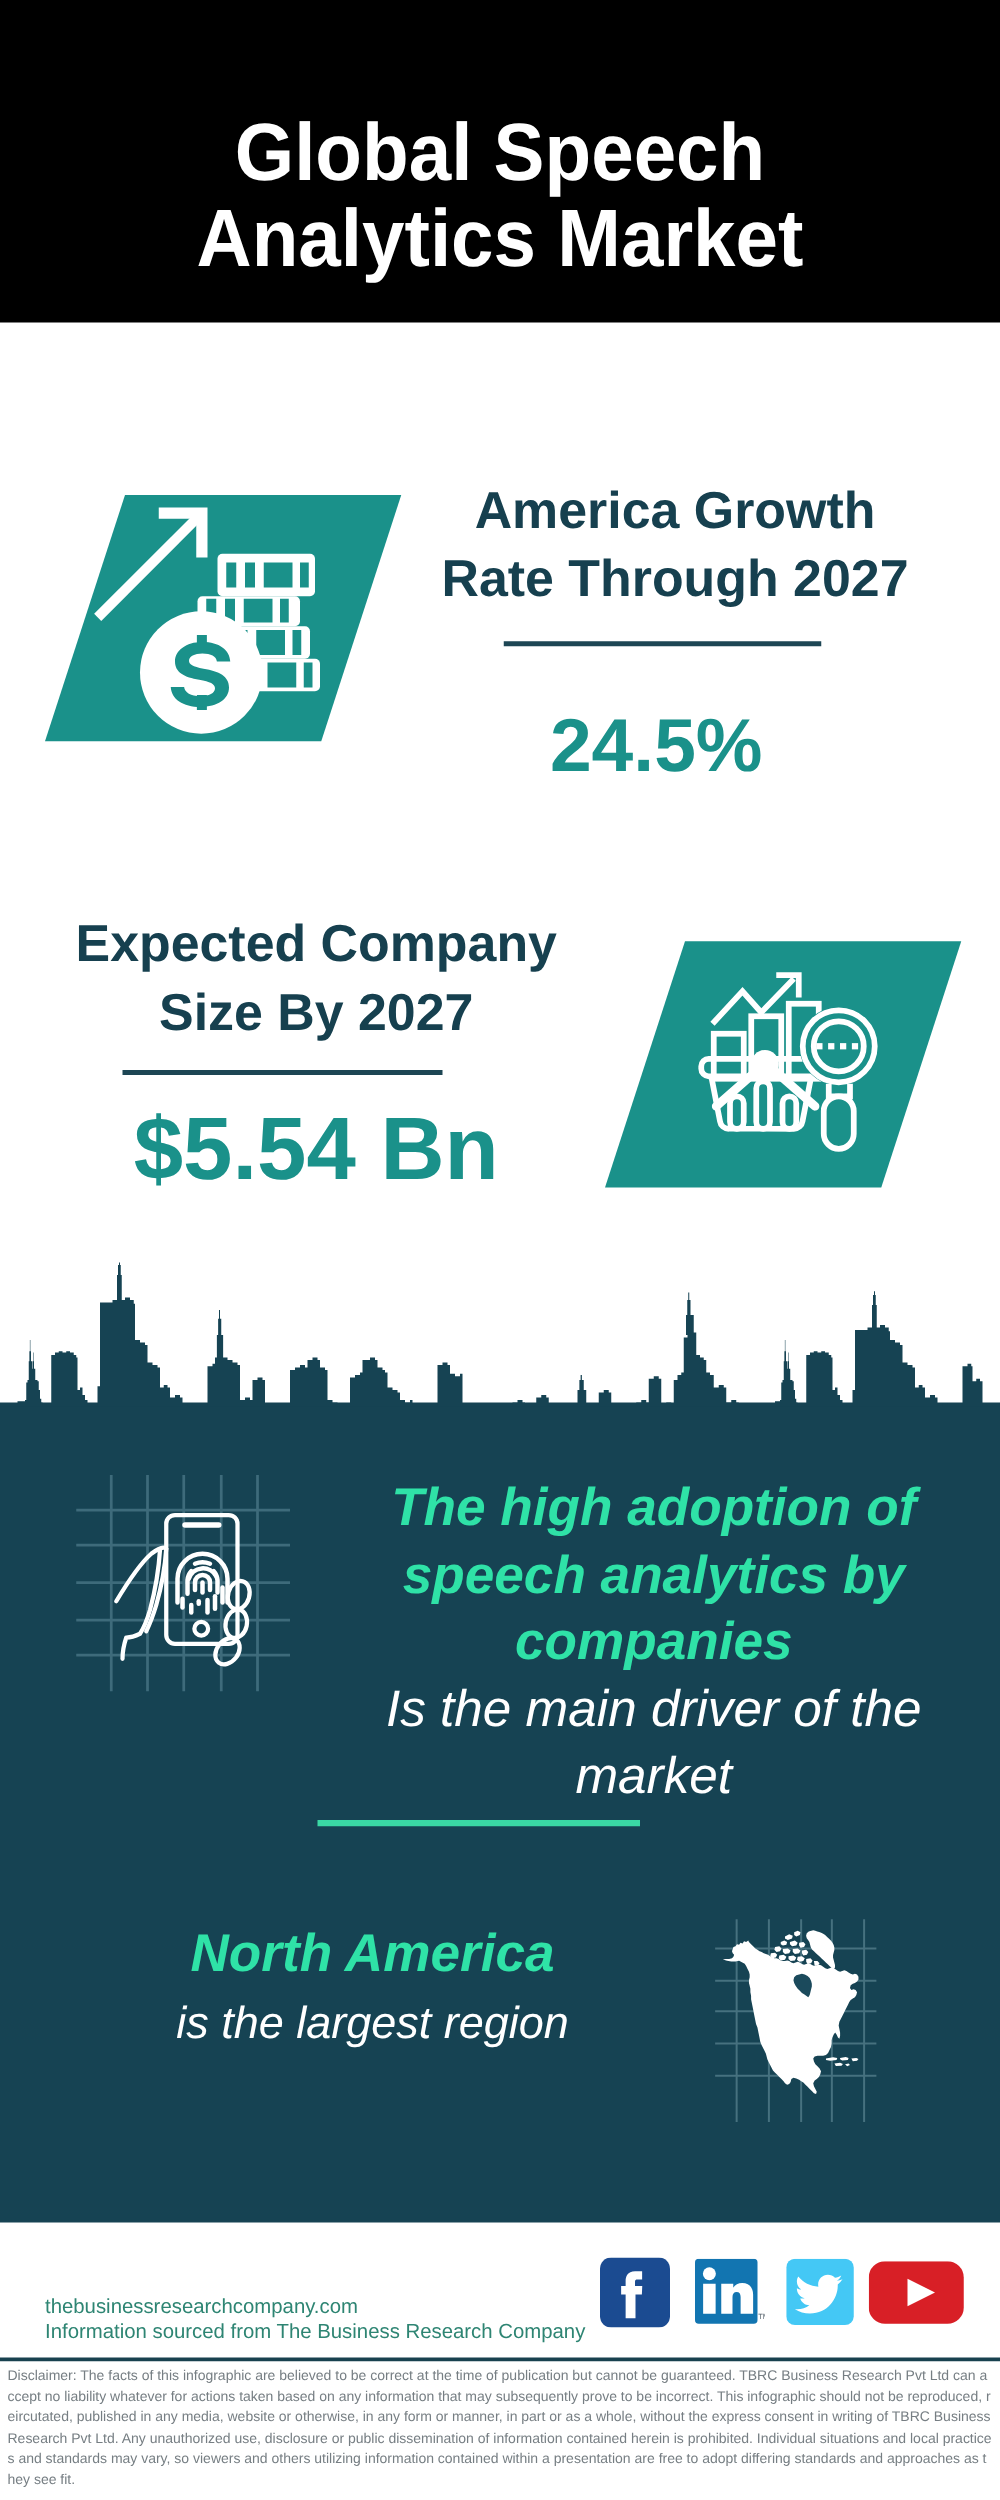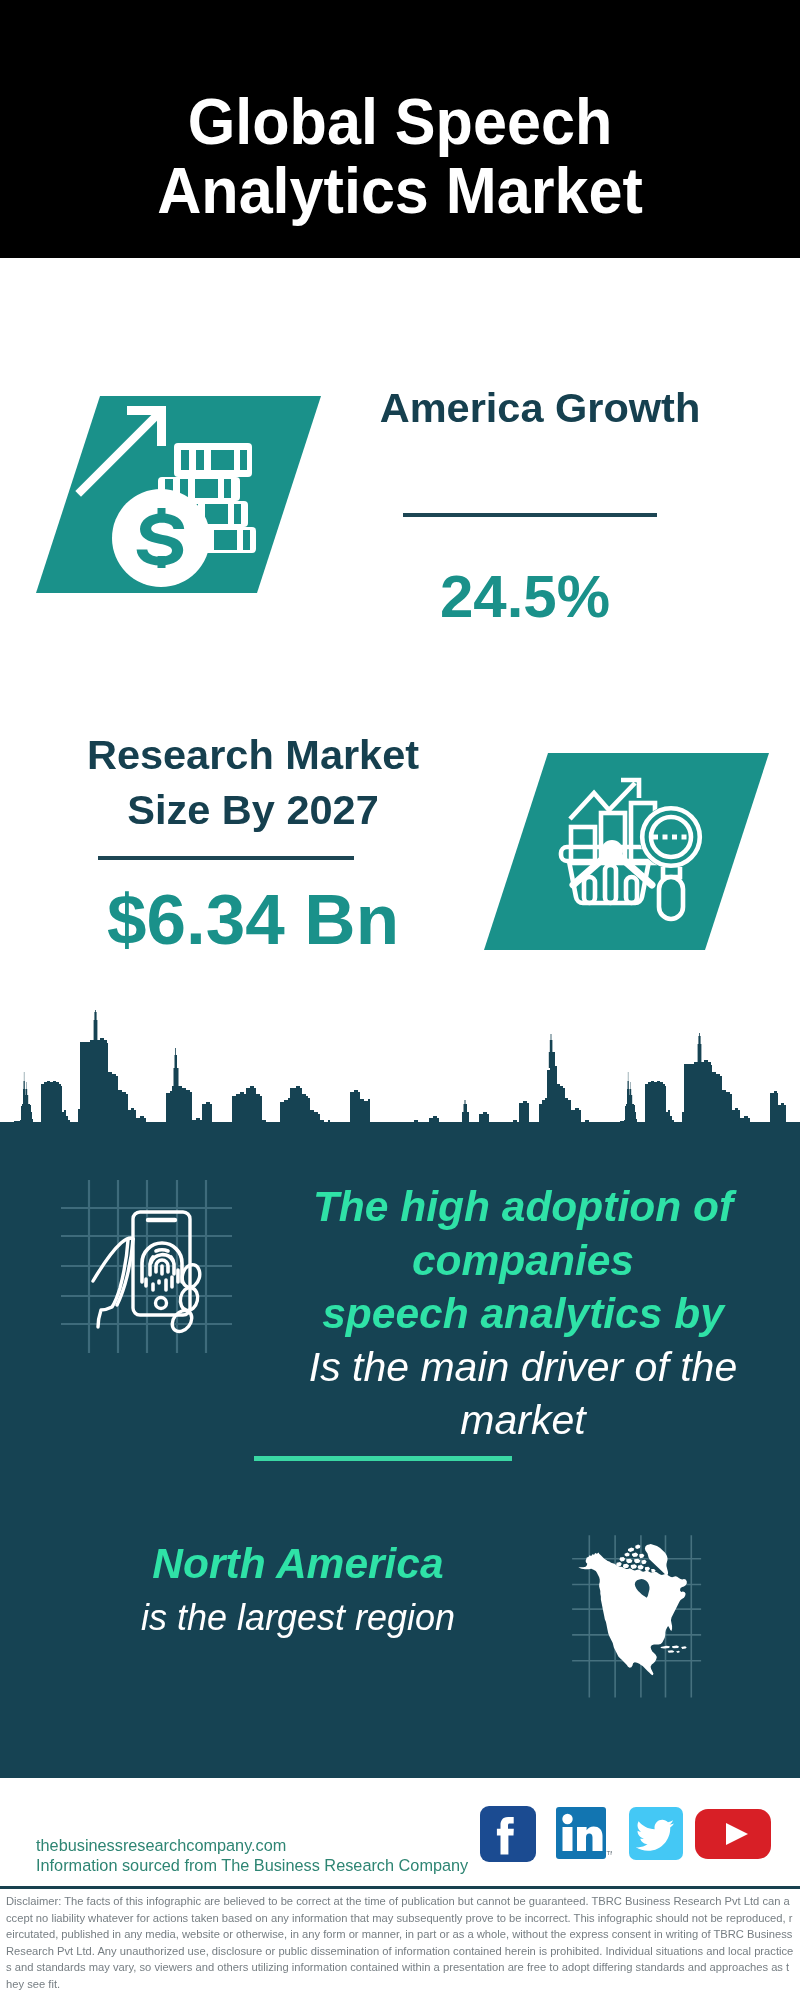--- a/index.html
+++ b/index.html
@@ -79,32 +79,33 @@
       <circle cx="131" cy="146" r="49" fill="#ffffff"></circle>
       <g fill="#1a918a">
         <rect x="127.5" y="116" width="8" height="12"></rect>
         <rect x="127.5" y="164" width="8" height="12"></rect>
         <path d="M131.5,121.5 c-12.5,0 -21.5,6.8 -21.5,15.6 c0,8.8 7.5,12.6 19.4,14.6 c8.7,1.5 12.6,3.4 12.6,6.8 c0,3.9 -4.8,6.3 -11.6,6.3 c-7.8,0 -12.6,-2.9 -13.1,-7.3 h-10.7 c0.5,9.7 9.7,16 23.8,16 c13.6,0 22.8,-6.3 22.8,-15.5 c0,-9.2 -7.8,-13.1 -20.4,-15.1 c-8.7,-1.5 -11.6,-3.4 -11.6,-6.3 c0,-3.4 4.4,-5.8 10.7,-5.8 c6.8,0 11.2,2.4 11.6,6.3 h10.7 c-0.5,-9.2 -8.7,-15.5 -22.3,-15.5 z"></path>
       </g>
     </svg>
 
     <div class="stat-head" style="left:340px;top:380px;width:400px;">
       <div>America Growth</div>
+      <div>Rate Through 2027</div>
     </div>
     <div class="rule" style="left:403px;top:513px;width:254px;"></div>
     <div class="bignum" style="left:325px;top:549px;width:400px;font-size:60px;text-align:center;">24.5%</div>
   </div>
 
   <div>
     <div class="stat-head" style="left:53px;top:727px;width:400px;">
-      <div>Research Market</div>
+      <div>Expected Company</div>
       <div>Size By 2027</div>
     </div>
     <div class="rule" style="left:98px;top:856px;width:256px;"></div>
-    <div class="bignum" style="left:53px;top:872px;width:400px;font-size:71px;">$6.34 Bn</div>
+    <div class="bignum" style="left:53px;top:872px;width:400px;font-size:71px;">$5.54 Bn</div>
     <svg class="icon" style="left:478px;top:749px;width:300px;height:206px" viewBox="0 0 300 206">
       <polygon points="70,4 291,4 227,201 6,201" fill="#1a918a"></polygon>
       <g fill="none" stroke="#ffffff" stroke-width="4.6" stroke-linecap="butt" stroke-linejoin="miter">
         <path d="M92,70 L116,44 L131,61 L157,34"></path>
         <path d="M143,31 L161,31 L161,49"></path>
         <rect x="93" y="78" width="24" height="36"></rect>
         <rect x="123" y="64" width="24" height="50"></rect>
         <rect x="153" y="54" width="24" height="60"></rect>
         <path d="M89,98 h84 a6,6 0 0 1 6,6 v2 a6,6 0 0 1 -6,6 h-84 a6,6 0 0 1 -6,-6 v-2 a6,6 0 0 1 6,-6 z"></path>
         <path d="M91,112 L98,148 a7,7 0 0 0 7,6 h52 a7,7 0 0 0 7,-6 L171,112"></path>
@@ -168,22 +169,22 @@
         <path d="M95,106 V112"></path>
         <path d="M101,103 V105"></path>
         <path d="M108,102 V112"></path>
         <path d="M114,99 V109"></path>
         <path d="M120,92 V104"></path>
       </g>
     </svg>
 
     <div class="drv" style="left:263px;top:1180px;width:520px;">
       <div class="grn">The high adoption of</div>
+      <div class="grn">speech analytics by</div>
       <div class="grn">companies</div>
-      <div class="grn">speech analytics by</div>
       <div class="wht drv2">Is the main driver of the</div>
       <div class="wht drv2">market</div>
     </div>
     <div class="greenrule" style="left:254px;top:1456px;width:258px;"></div>
   </div>
 
   <div>
     <div class="drv" style="left:43px;top:1537px;width:510px;">
       <div class="grn">North America</div>
       <div class="wht rdrv2">is the largest region</div>

